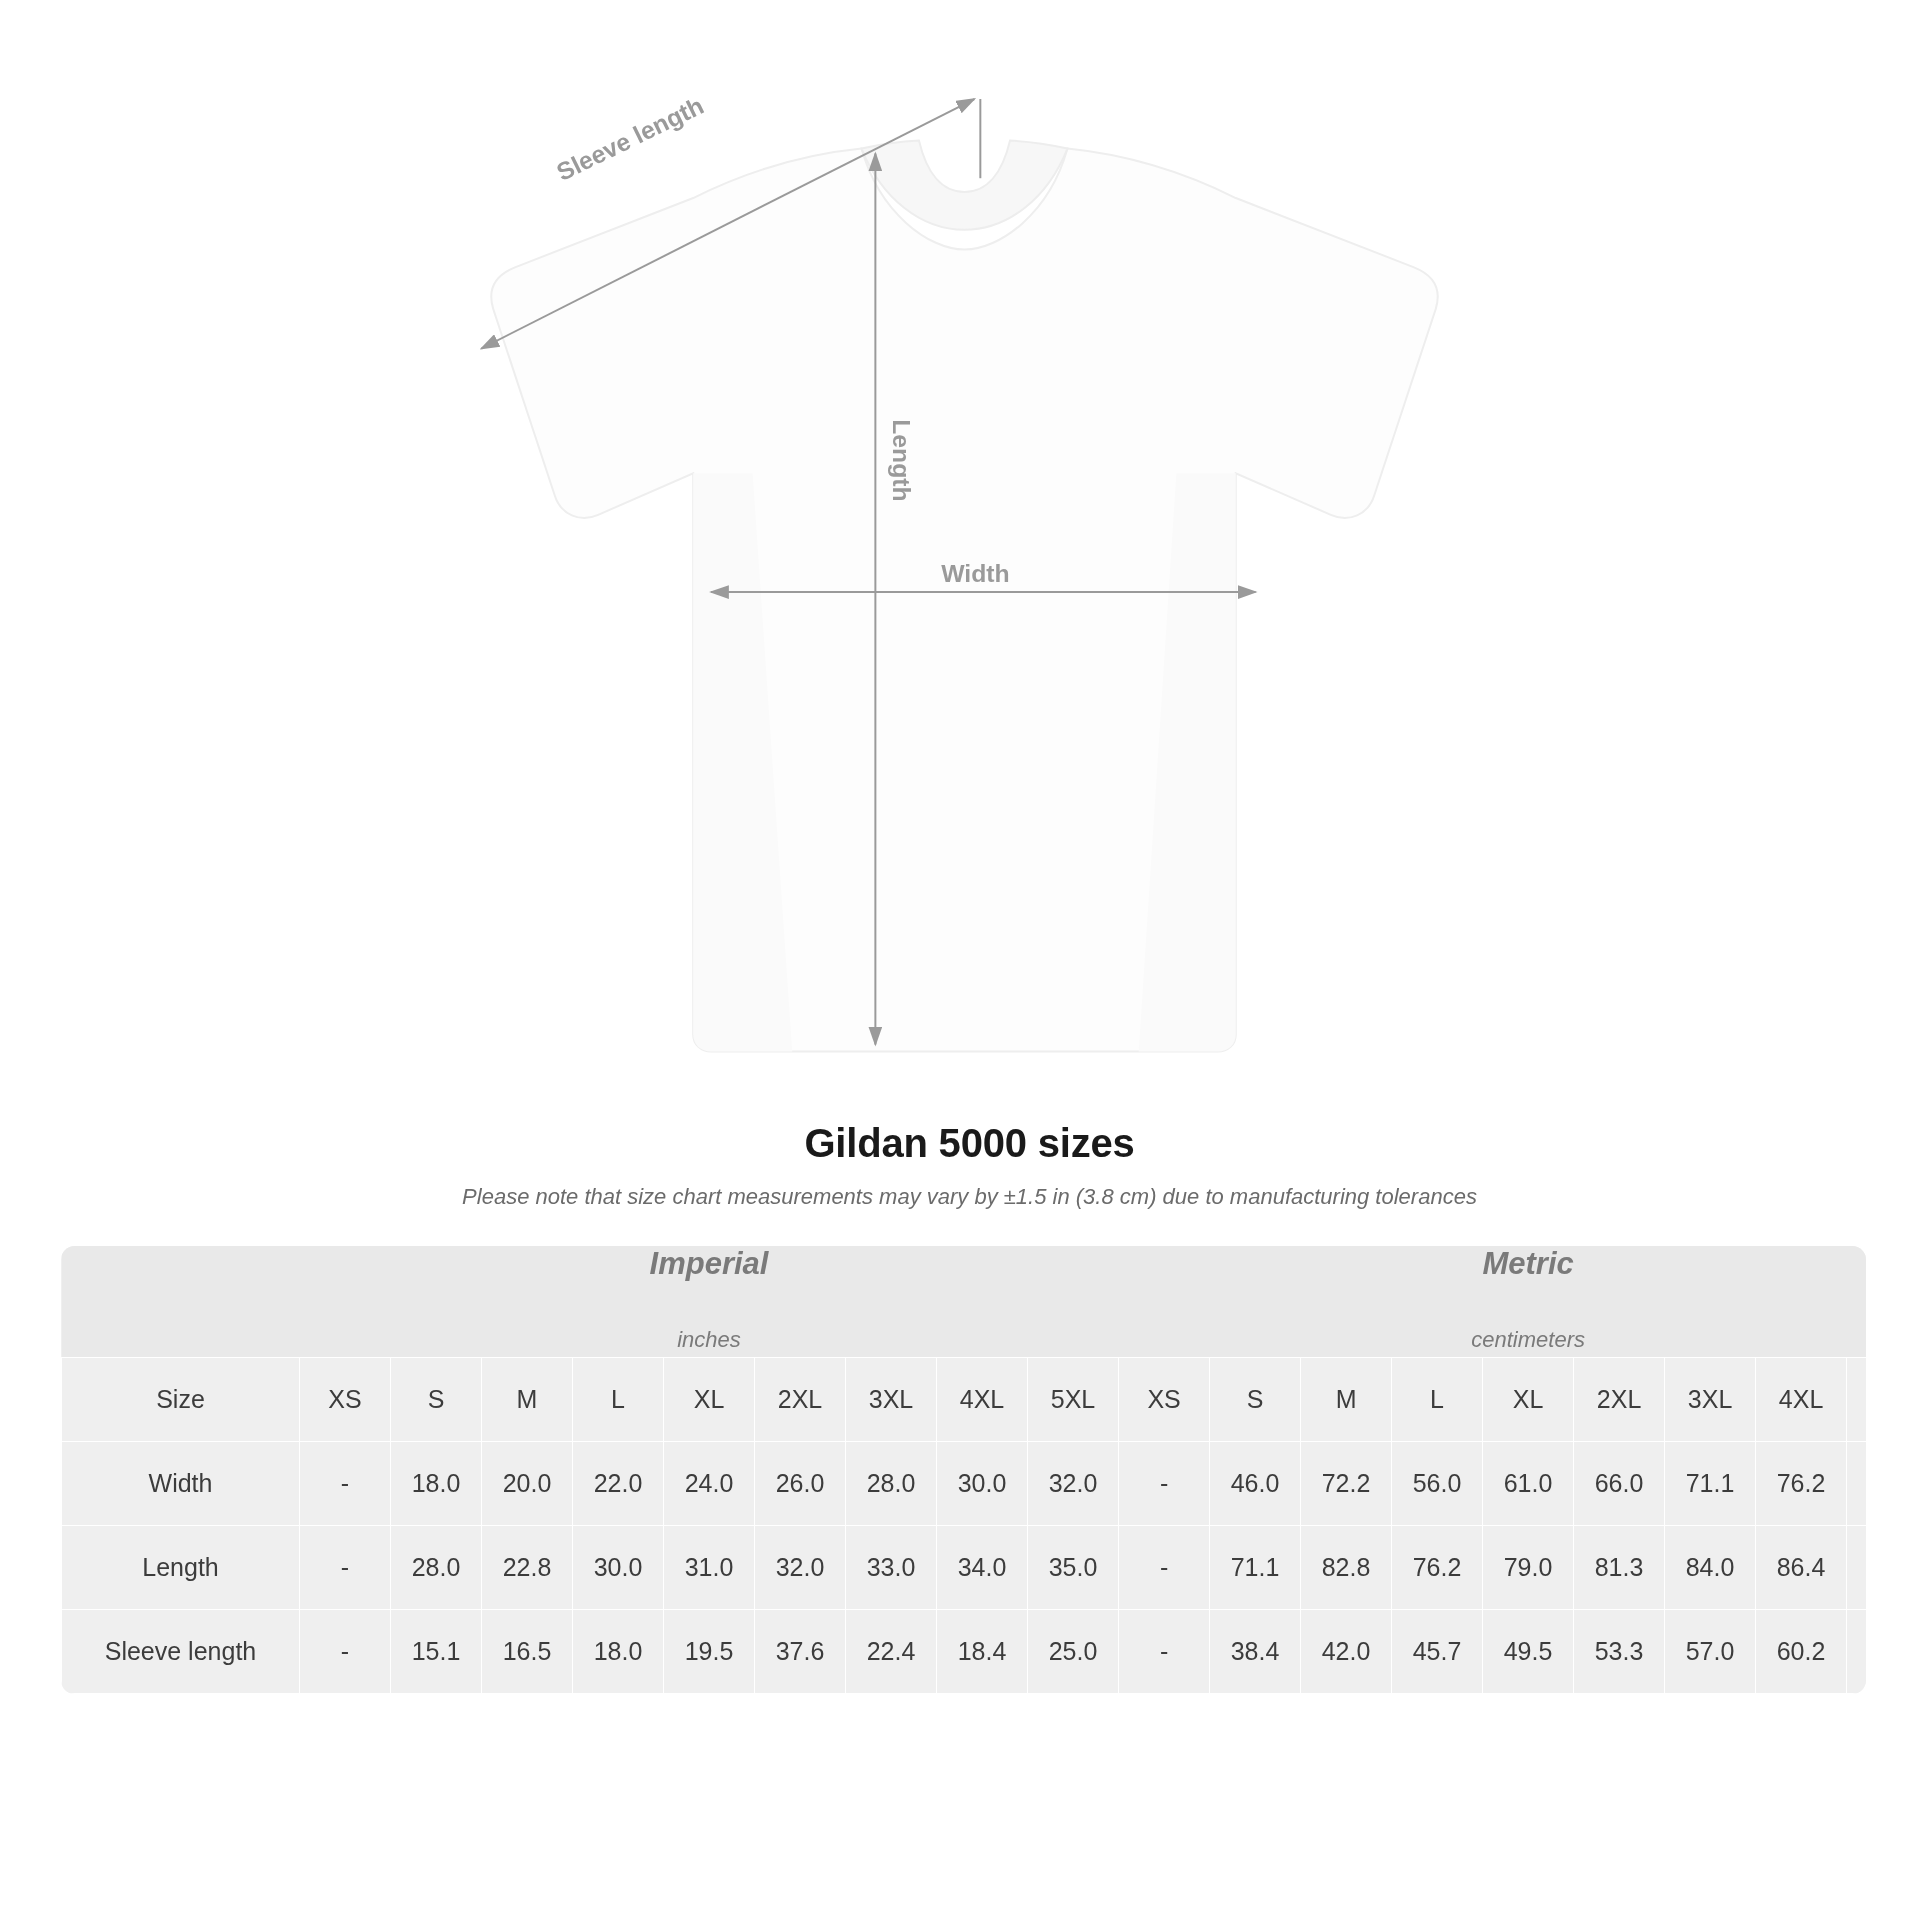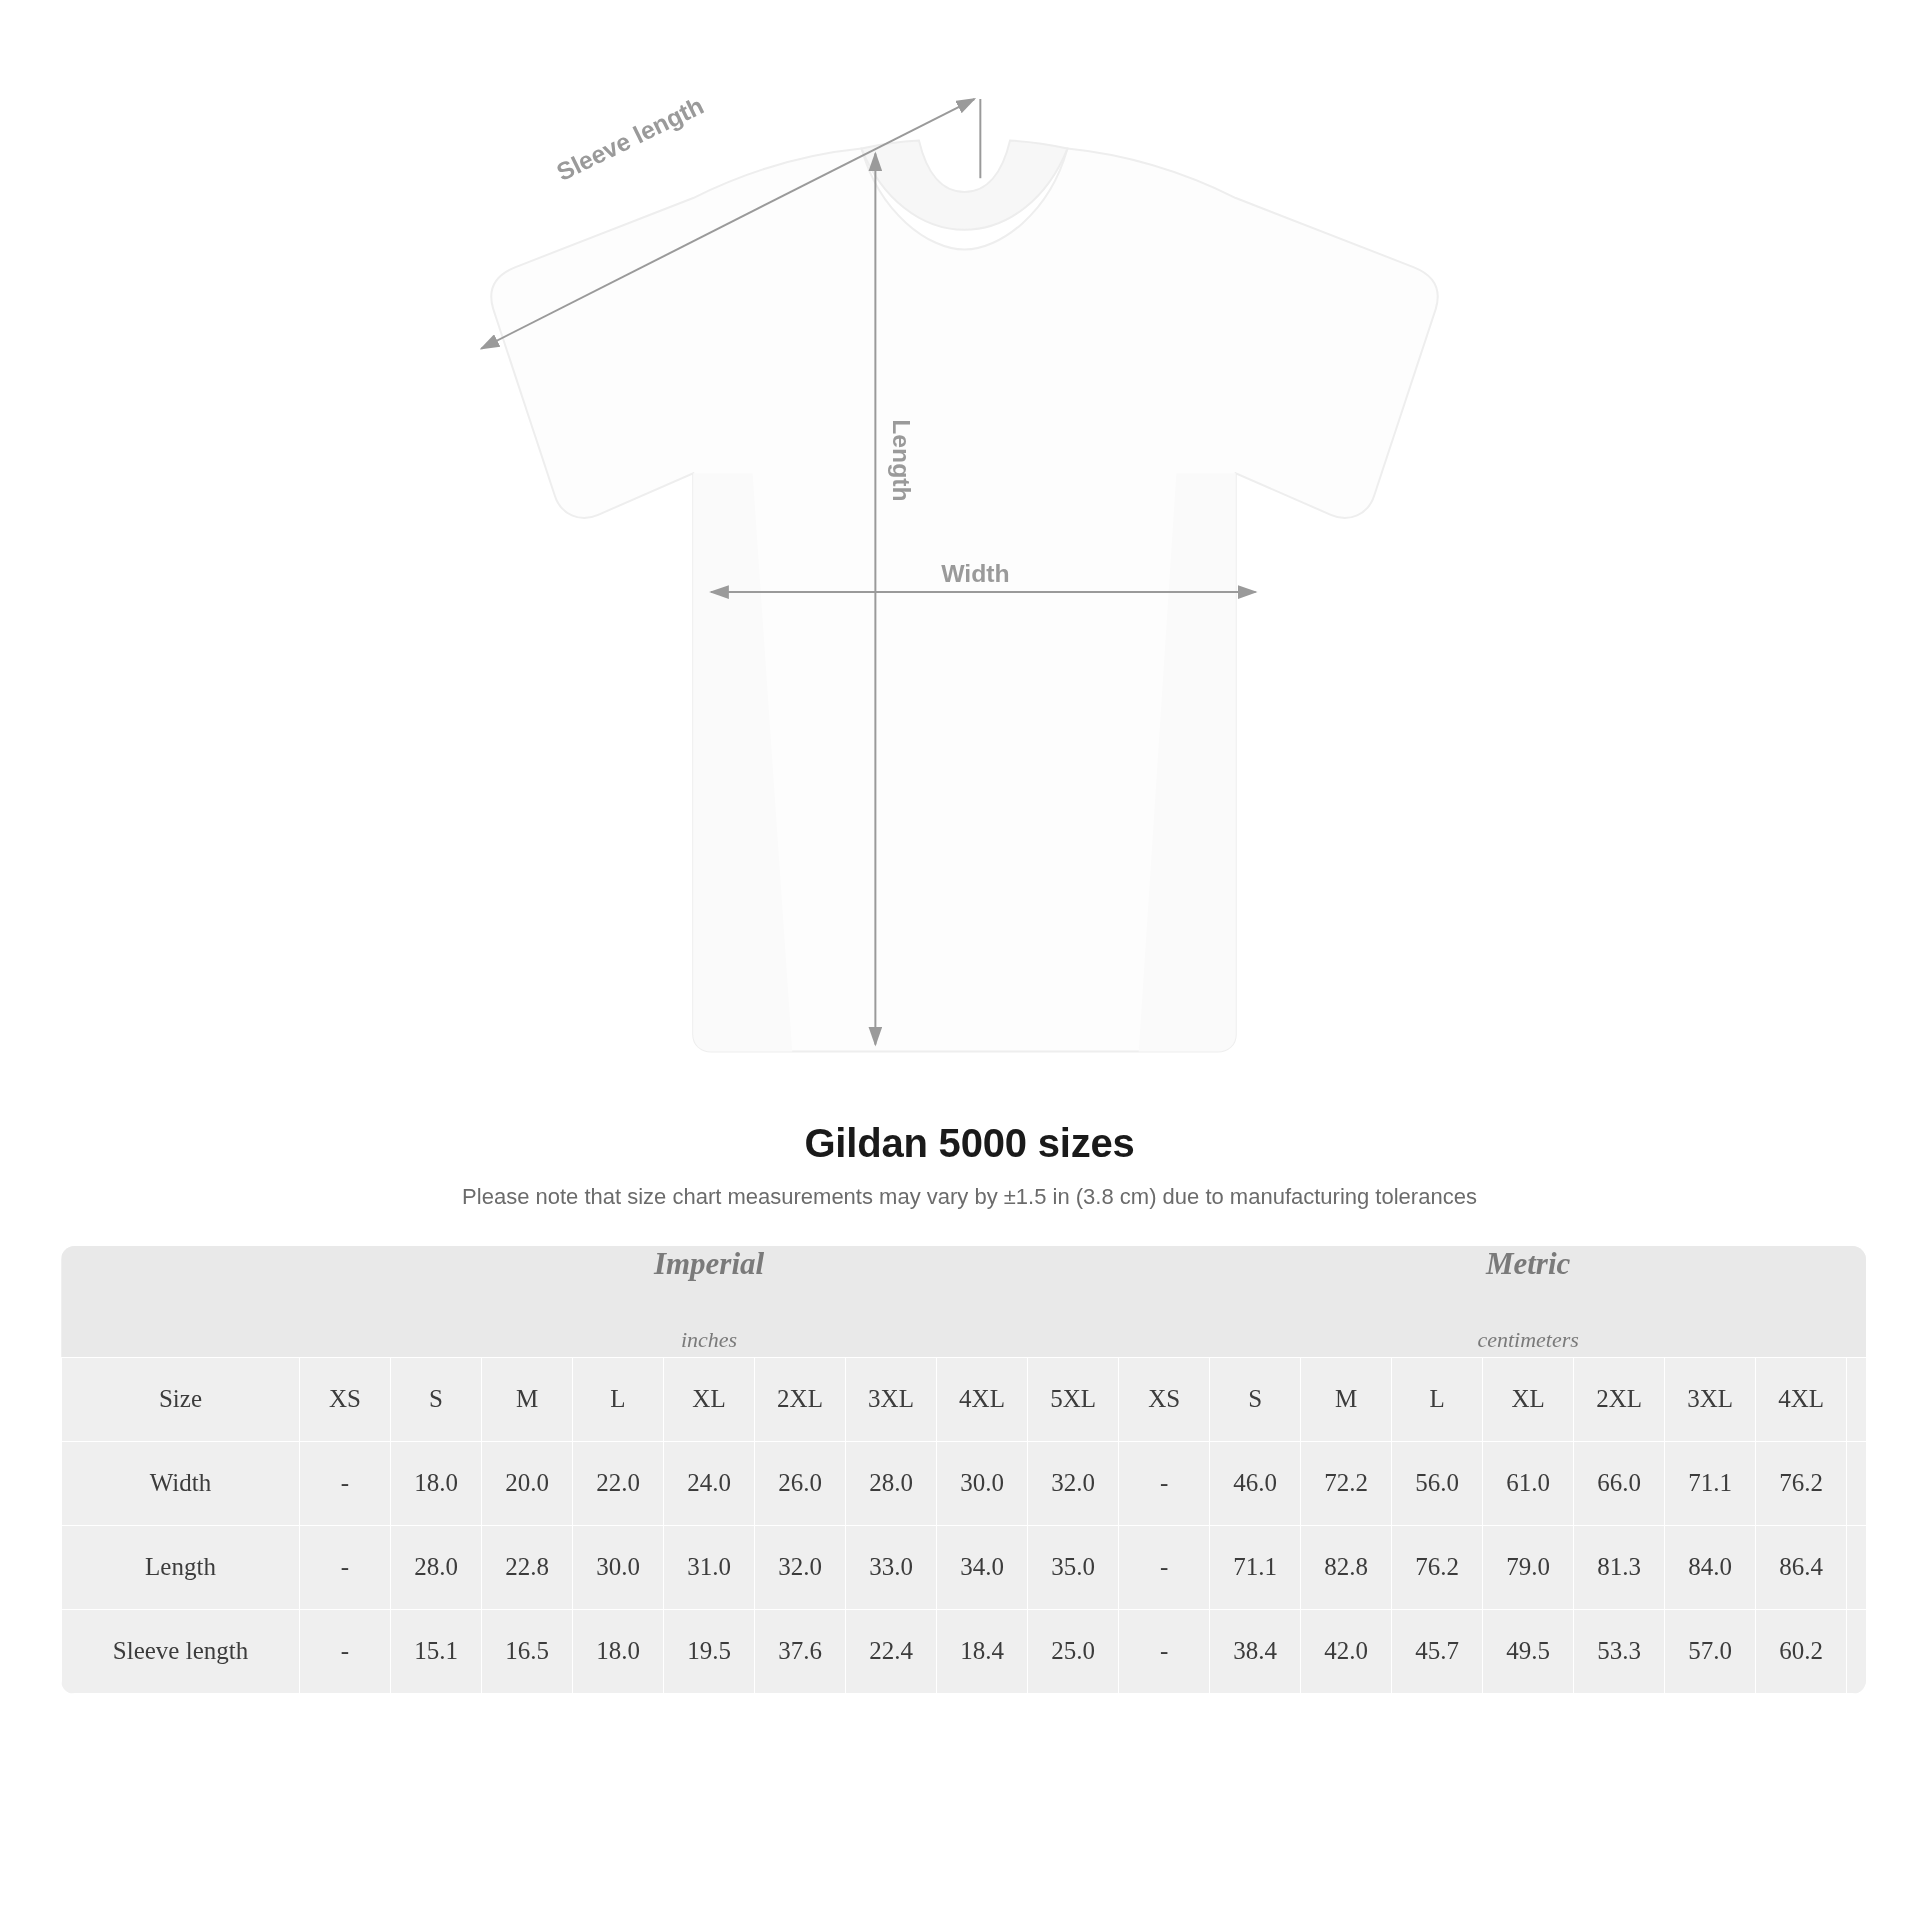--- a/index.html
+++ b/index.html
@@ -39,31 +39,31 @@
   }
   .chart-title {
     font-size: 40px;
     font-weight: bold;
     color: #1a1a1a;
     letter-spacing: -0.2px;
     margin: 0;
   }
   .chart-note {
     font-size: 22px;
+    font-style: italic;
     color: #6b6b6b;
     margin-top: 18px;
   }
 
   
   .table-wrap {
     margin: 36px 61px 0 61px;
     border-radius: 14px;
     overflow: hidden;
     background: #efefef;
-    font-family: Liberation Serif, serif;
   }
   table.size-table {
     border-collapse: collapse;
     width: 100%;
     table-layout: fixed;
   }
   table.size-table td,
   table.size-table th {
     border: 1px solid #ffffff;
     text-align: center;

